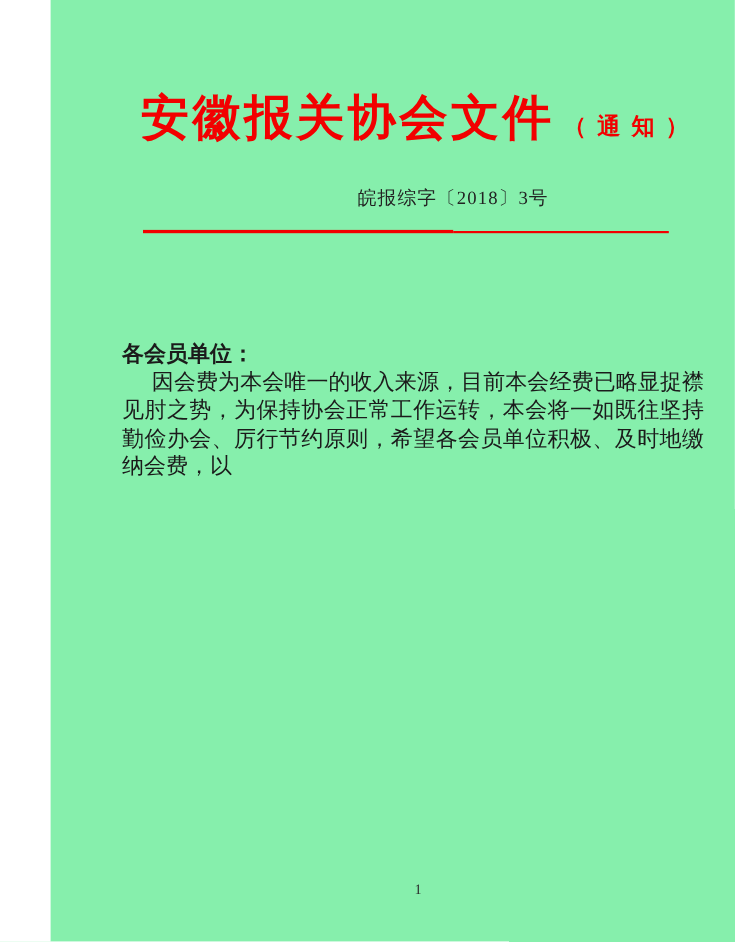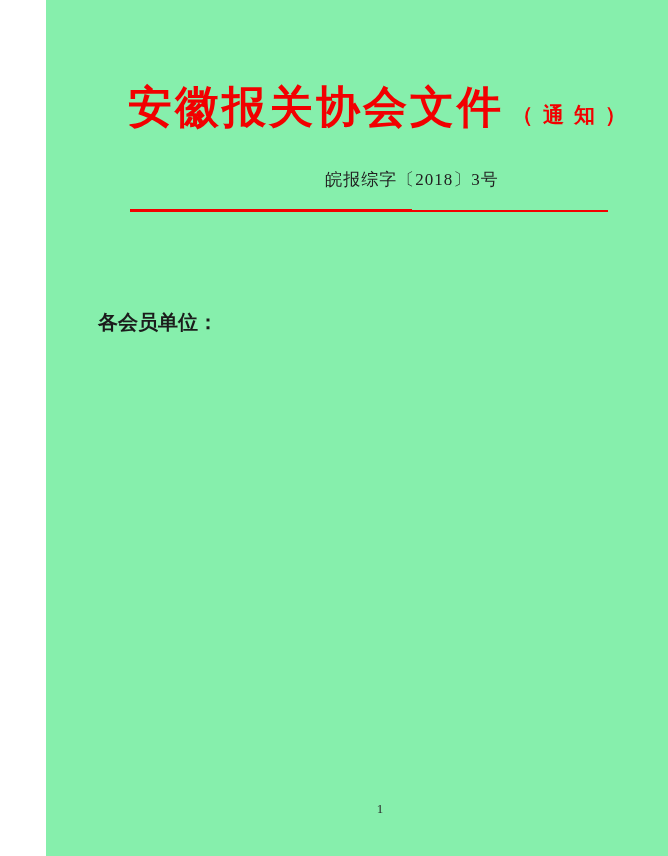--- a/index.html
+++ b/index.html
@@ -70,21 +70,21 @@
     left: 282px;
     top: 2px;
     width: 196px;
     height: 2px;
     background: #f20000;
   }
 
   
   .doc-body {
     position: absolute;
-    left: 52px;
+    left: 65px;
     top: 310px;
     width: 529px;
     font-size: 20px;
     line-height: 25.6px;
     text-align: justify;
   }
   .doc-body p {
     margin: 0;
     padding: 0;
   }
@@ -125,18 +125,19 @@
     <span class="rule-right"></span>
   </div>
 
   <div class="doc-body">
 
     <p class="salutation">各会员单位：</p>
 
 
 
 
+    <p class="indent">因会费为本会唯一的收入来源，目前本会经费已略显捉襟见肘之势，为保持协会正常工作运转，本会将一如既往坚持勤俭办会、厉行节约原则，希望各会员单位积极、及时地缴纳会费，以</p>
 
   </div>
 
   <div class="page-number">1</div>
 
 </div>
 
 </body></html>

